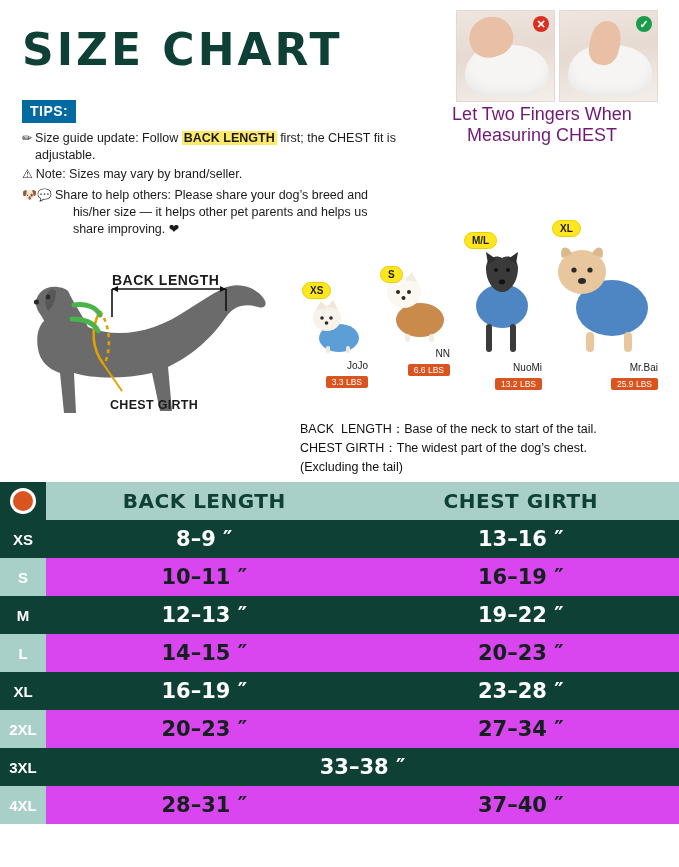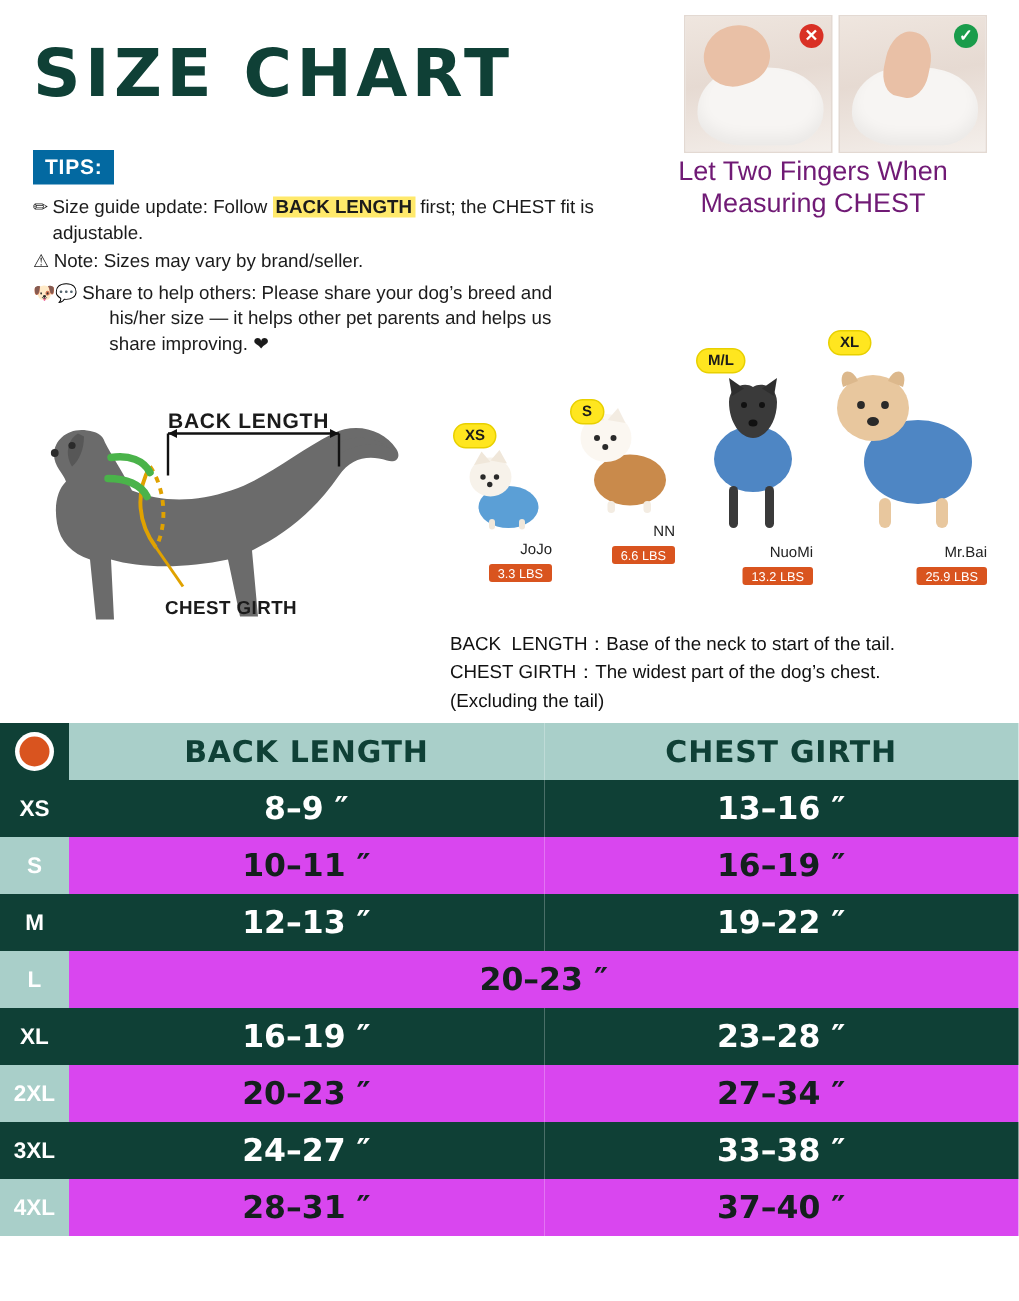--- a/index.html
+++ b/index.html
@@ -355,38 +355,38 @@
     </div>
 
     <div class="trow dark">
       <div class="cell-size dk">M</div>
       <div class="cell-bl">12–13 ″</div>
       <div class="cell-cg">19–22 ″</div>
     </div>
 
     <div class="trow light">
       <div class="cell-size lt">L</div>
+      <div class="cell-bl">14–15 ″</div>
       <div class="cell-cg">20–23 ″</div>
     </div>
 
     <div class="trow dark">
       <div class="cell-size dk">XL</div>
       <div class="cell-bl">16–19 ″</div>
       <div class="cell-cg">23–28 ″</div>
     </div>
 
     <div class="trow light">
       <div class="cell-size lt">2XL</div>
       <div class="cell-bl">20–23 ″</div>
       <div class="cell-cg">27–34 ″</div>
     </div>
 
     <div class="trow dark">
       <div class="cell-size dk">3XL</div>
-      <div class="cell-bl">24–27 ″</div>
       <div class="cell-cg">33–38 ″</div>
     </div>
 
     <div class="trow light">
       <div class="cell-size lt">4XL</div>
       <div class="cell-bl">28–31 ″</div>
       <div class="cell-cg">37–40 ″</div>
     </div>
 
   </div>

